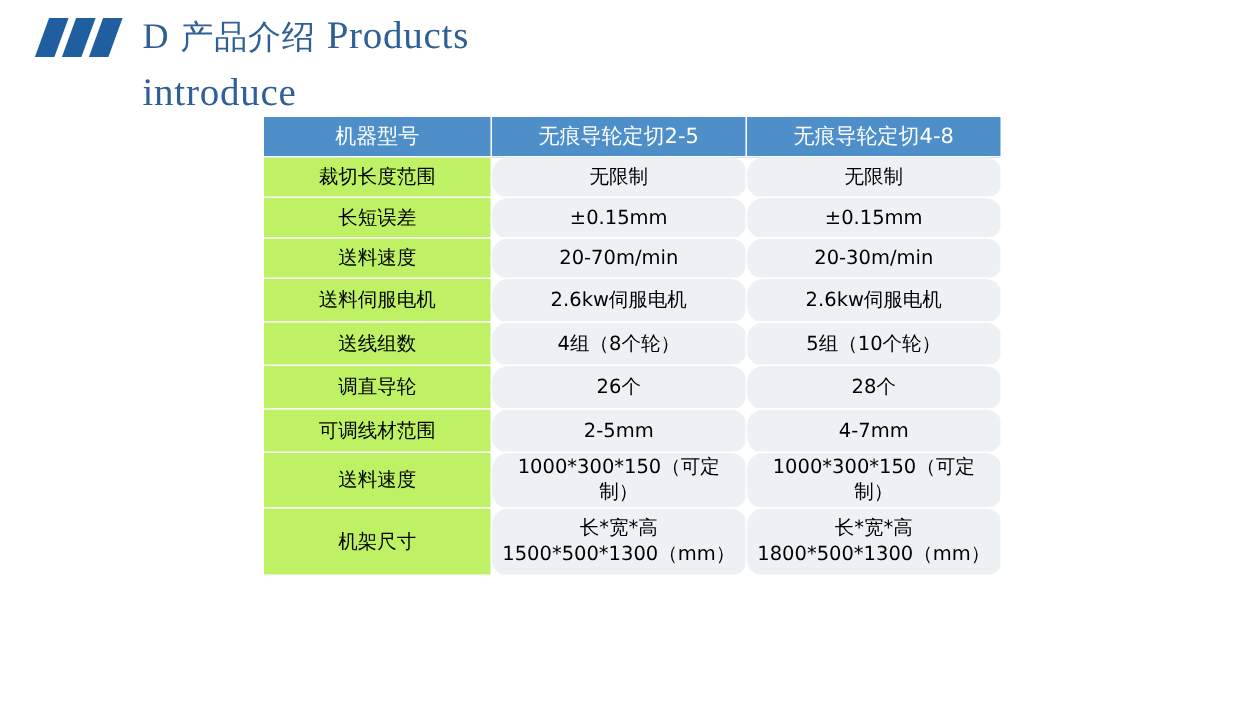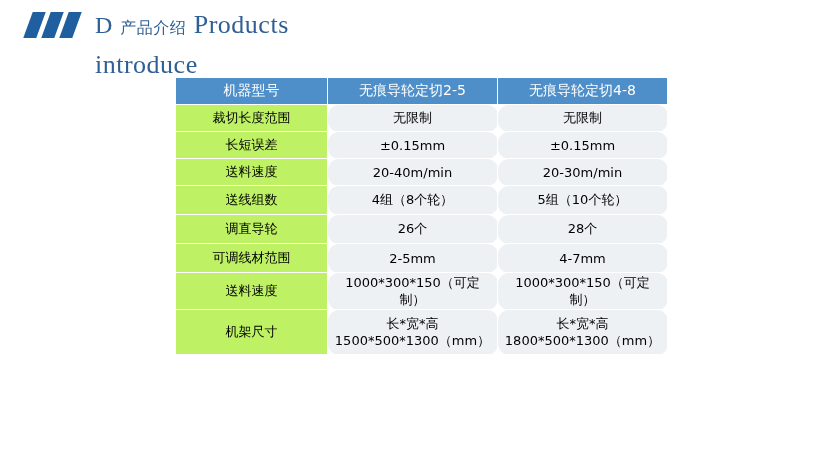--- a/index.html
+++ b/index.html
@@ -46,21 +46,21 @@
     left: 95px;
     top: 6px;
     width: 700px;
     color: #2f5f96;
     font-size: 25px;
     line-height: 36px;
     letter-spacing: 0.5px;
   }
   .title-line .cn {
     font-family: "DejaVu Sans", sans-serif;
-    font-size: 16px;
+    font-size: 22px;
   }
   .title-line .en {
     font-family: "Liberation Serif", serif;
     font-size: 26px;
   }
   .title-line .dletter {
     font-family: "Liberation Serif", serif;
     font-size: 24px;
   }
   .title-line .en2 {
@@ -147,22 +147,27 @@
       <td class="cell-a">无限制</td>
       <td class="cell-b">无限制</td>
     </tr>
     <tr class="r-h26">
       <td class="row-label">长短误差</td>
       <td class="cell-a">±0.15mm</td>
       <td class="cell-b">±0.15mm</td>
     </tr>
     <tr class="r-h26">
       <td class="row-label">送料速度</td>
-      <td class="cell-a">20-40m/min</td>
+      <td class="cell-a">20-70m/min</td>
       <td class="cell-b">20-30m/min</td>
+    </tr>
+    <tr class="r-h28">
+      <td class="row-label">送料伺服电机</td>
+      <td class="cell-a">2.6kw伺服电机</td>
+      <td class="cell-b">2.6kw伺服电机</td>
     </tr>
     <tr class="r-h28">
       <td class="row-label">送线组数</td>
       <td class="cell-a">4组（8个轮）</td>
       <td class="cell-b">5组（10个轮）</td>
     </tr>
     <tr class="r-h28">
       <td class="row-label">调直导轮</td>
       <td class="cell-a">26个</td>
       <td class="cell-b">28个</td>

